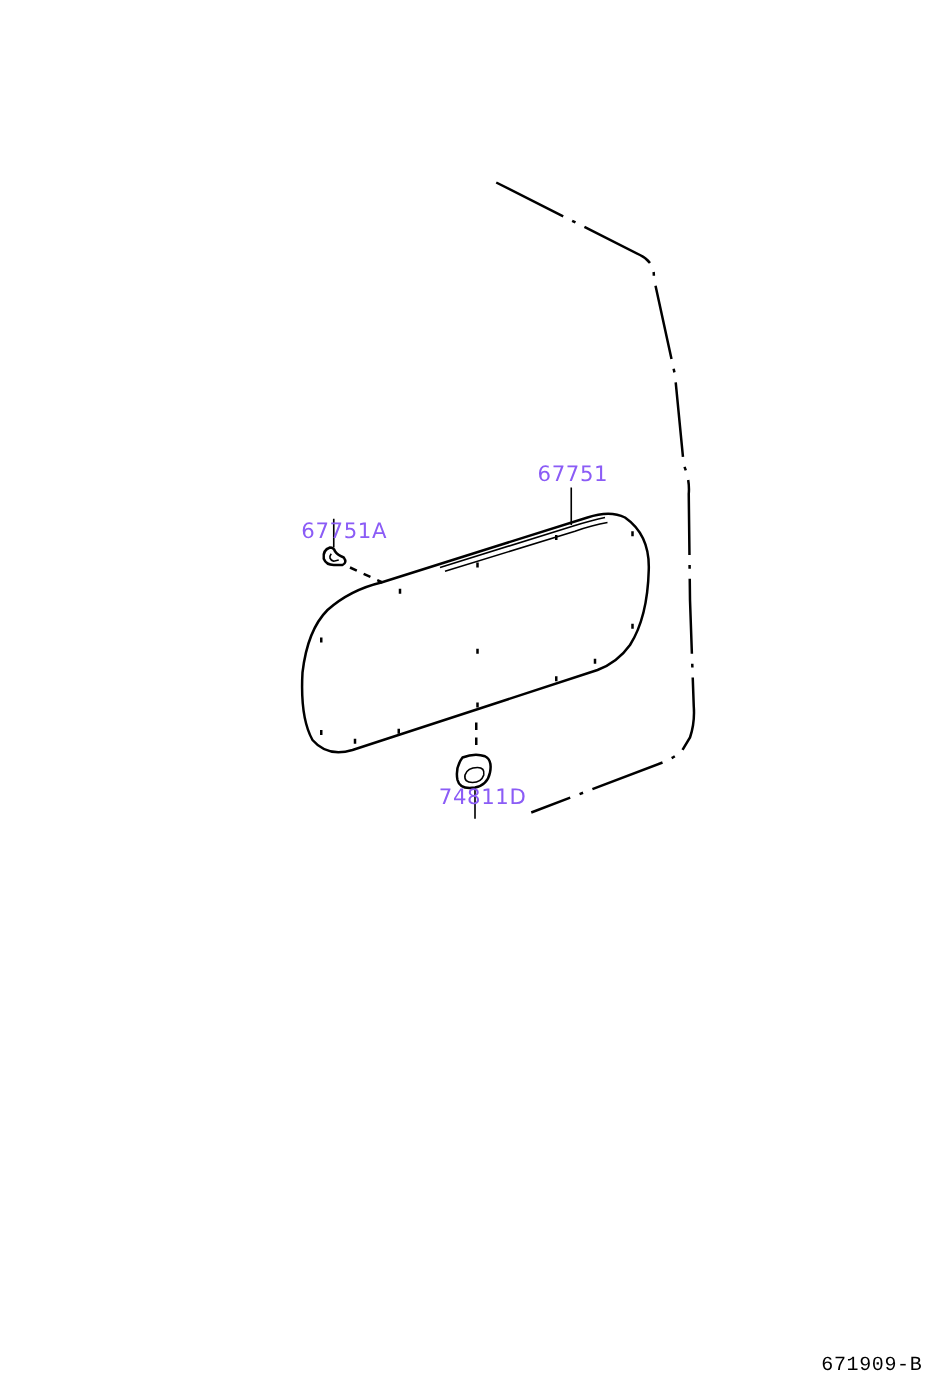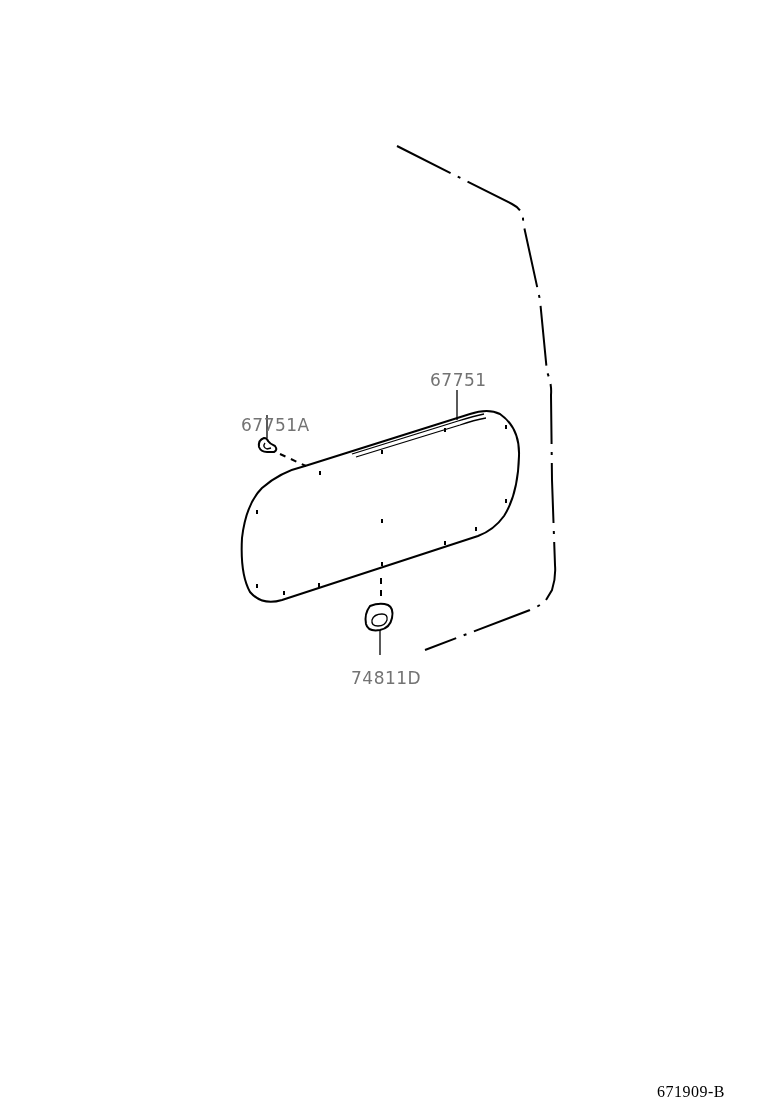--- a/index.html
+++ b/index.html
@@ -19,27 +19,27 @@
       left: 0;
       top: 0;
       width: 760px;
       height: 1112px;
     }
     .part-label {
       position: absolute;
       font-family: "DejaVu Sans", "Liberation Sans", sans-serif;
       font-size: 17px;
       letter-spacing: 0.5px;
-      color: #737373;
+      color: #8b5cf6;
       line-height: 1;
       white-space: nowrap;
     }
     .ref-code {
       position: absolute;
-      font-family: Liberation Serif, serif;
+      font-family: Liberation Mono, monospace;
       font-size: 16px;
       letter-spacing: 0.5px;
       color: #000;
       line-height: 1;
       white-space: nowrap;
     }
     svg .stroke { fill: none; stroke: #000; stroke-width: 2; stroke-linejoin: round; stroke-linecap: round; }
     svg .thin { fill: none; stroke: #000; stroke-width: 1.3; }
     svg .dashdot { fill: none; stroke: #000; stroke-width: 2; stroke-dasharray: 60 8 3 8; }
     svg .dash { fill: none; stroke: #000; stroke-width: 2; stroke-dasharray: 6 6; }
@@ -90,14 +90,14 @@
   <g>
     <path class="stroke" d="M370,606 Q380,602 388,605 Q394,608 392,618 Q390,628 380,630 Q368,632 366,624 Q364,614 370,606 Z"></path>
     <path class="thin" d="M372,620 Q374,614 382,614 Q388,614 387,620 Q385,626 378,626 Q371,626 372,620 Z"></path>
     <line class="thin" x1="380" y1="630" x2="380" y2="655"></line>
     <path class="dash" d="M381,578 L381,600"></path>
   </g>
 </svg>
 
 <div class="part-label" style="left:430px; top:372px;">67751</div>
 <div class="part-label" style="left:241px; top:417px;">67751A</div>
-<div class="part-label" style="left:351px; top:670px;">74811D</div>
+<div class="part-label" style="left:351px; top:630px;">74811D</div>
 <div class="ref-code" style="left:657px; top:1084px;">671909-B</div>
 
 </body></html>

